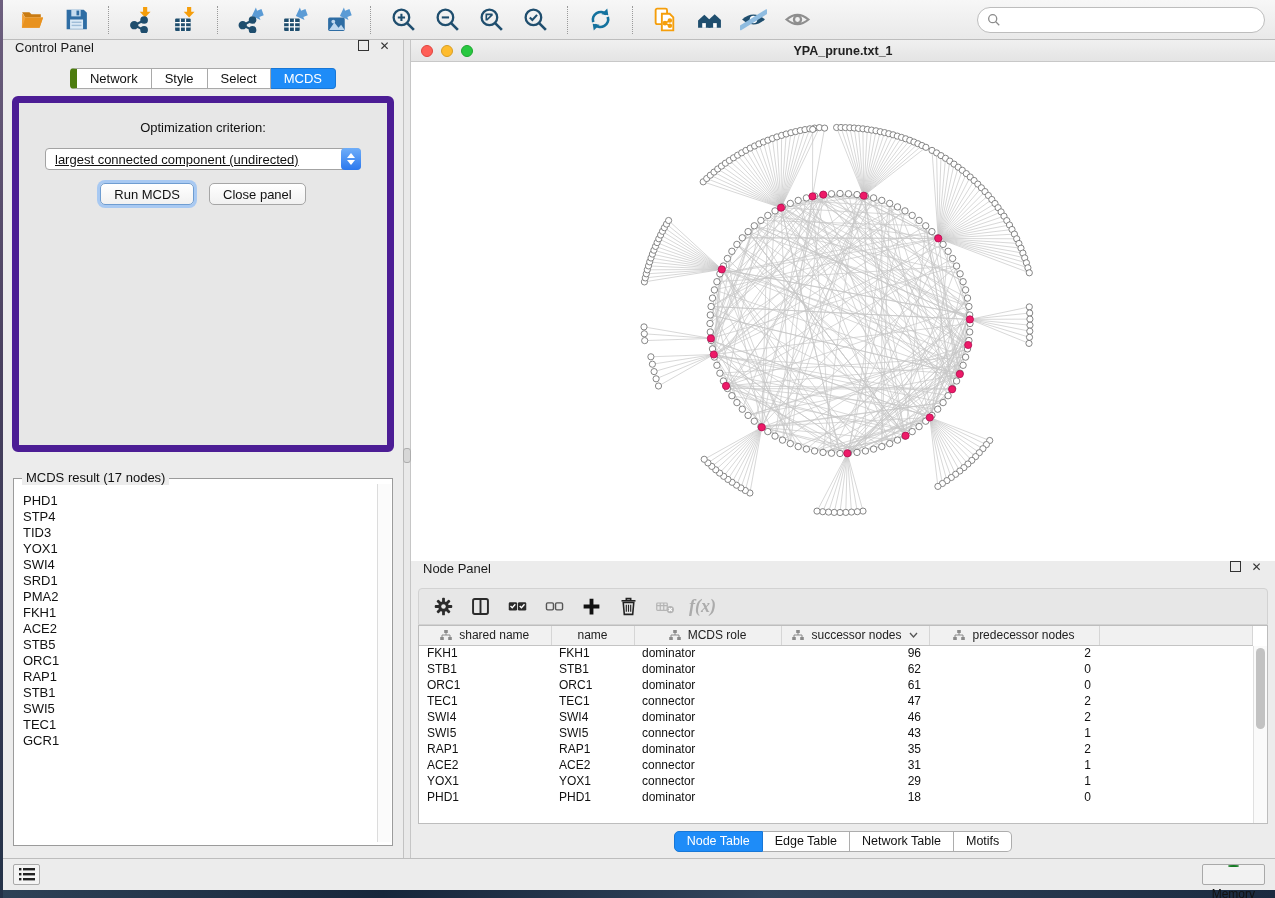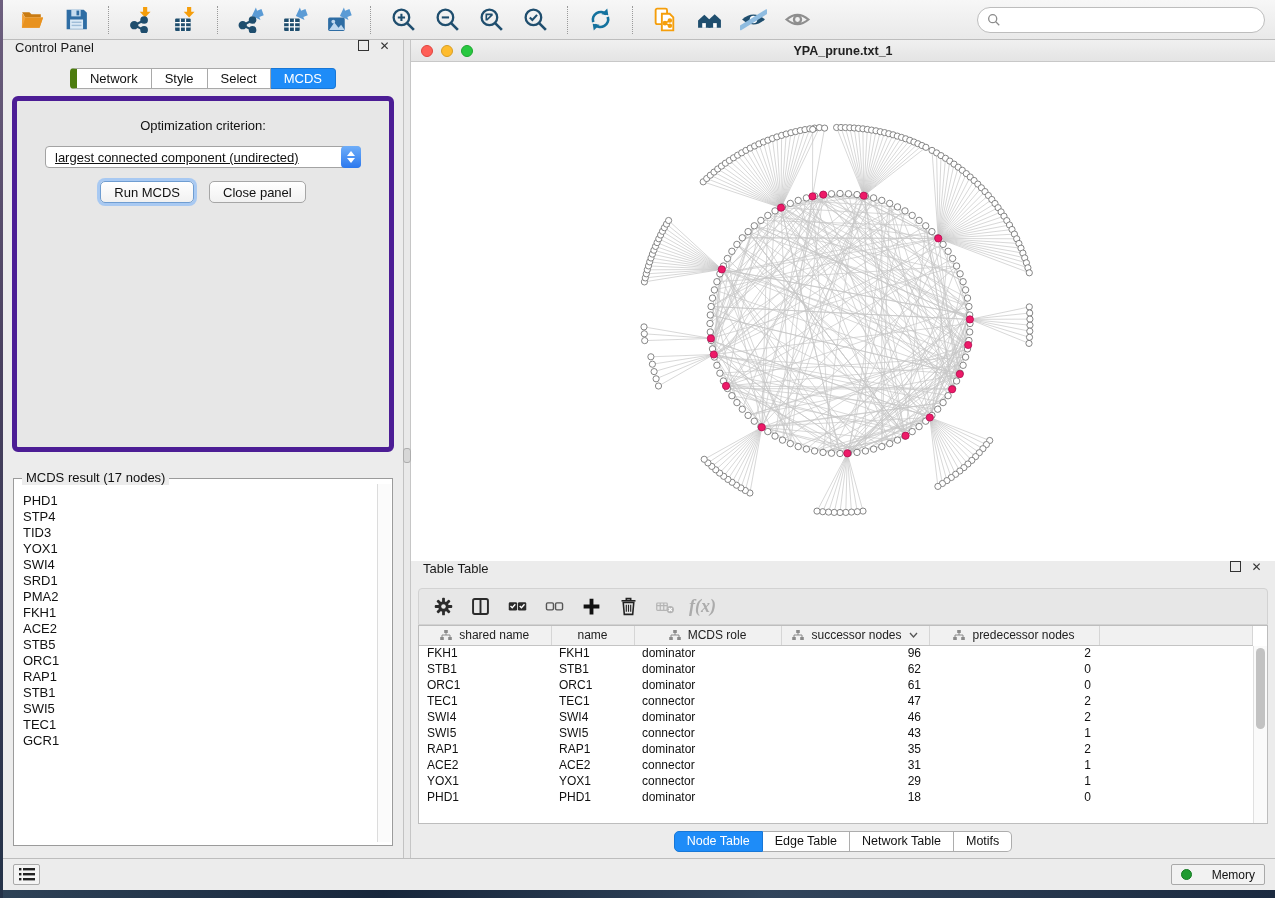--- a/index.html
+++ b/index.html
@@ -37,21 +37,21 @@
     color:#333; font-size:12px; line-height:13px; cursor:pointer; }
   .winbtn.float { border:1.5px solid #333; width:11px; height:11px; }
 
   .seg-tabs { display:flex; justify-content:center; margin-top:2px; }
   .seg { height:21px; padding:0 13px; font-size:13px; display:flex; align-items:center;
     background:#fff; border:1px solid #A9A9A9; border-left:none; cursor:pointer; color:#111; }
   .seg:first-child { border-left:7px solid #4d7c0f; border-radius:4px 0 0 4px; }
   .seg:last-child { border-radius:0 4px 4px 0; }
   .seg.active { background:#1E8CF8; border-color:#1877D6; color:#fff; }
 
-  .tab-body { margin:7px 9px 4px 9px; height:356px; background:#E7E7E7; border:5px solid #4c1d95;
+  .tab-body { margin:7px 9px 4px 9px; height:356px; background:#E7E7E7; border:7px solid #4c1d95;
     border-radius:6px; text-align:center; padding-top:17px; }
   .opt-label { font-size:13px; margin-bottom:13px; color:#111; }
   .combo { width:316px; height:22px; margin:0 auto; display:flex; align-items:center;
     background:#fff; border:1px solid #A3A3A3; border-radius:4px; cursor:pointer; }
   .combo .val { flex:1; text-align:left; padding-left:9px; font-size:13px; color:#111;
     white-space:nowrap; overflow:hidden;text-decoration:underline; }
   .combo .stepper { width:20px; height:22px; margin:-1px -1px -1px 0; border-radius:4px;
     background:linear-gradient(#6FAEF9,#2B78EE); display:flex; flex-direction:column;
     align-items:center; justify-content:center; gap:2px; }
   .combo .stepper i { width:0; height:0; border-left:4px solid transparent; border-right:4px solid transparent; }
@@ -120,21 +120,21 @@
   .ttab:first-child { border-left:1px solid #ADADAD; border-radius:5px 0 0 5px; }
   .ttab:last-child { border-radius:0 5px 5px 0; }
   .ttab.active { background:#1E8CF8; border-color:#1877D6; color:#fff; }
 
   
   .statusbar { height:32px; flex:0 0 32px; background:#ECECEC; border-top:1px solid #BDBDBD;
     display:flex; align-items:center; padding:0 10px; }
   .listbtn { width:27px; height:21px; background:#F4F4F4; border:1px solid #A9A9A9;
     border-radius:2px; display:flex; align-items:center; justify-content:center; cursor:pointer; }
   .membtn { margin-left:auto; height:21px; padding:0 9px; background:#F2F2F2; border:1px solid #A9A9A9;
-    border-radius:2px; display:flex; align-items:center; gap:20px; font-size:12px; color:#111; cursor:pointer; }
+    border-radius:2px; display:flex; align-items:center; gap:20px; font-size:12px; color:#111; cursor:pointer;flex-direction:column; }
   .memdot { width:11px; height:11px; border-radius:50%; background:#1F9A30; border:1px solid #157A23; }
 
   .treeicon { display:inline-block; }
   .chev { display:inline-block; width:9px; height:6px; }
 </style>
 </head>
 <body>
 
 <div class="desktop">
 <div class="window">
@@ -1058,21 +1058,21 @@
                   <circle cx="350.8" cy="364.8" r="3.6"></circle>
                   <circle cx="494.6" cy="373.2" r="3.6"></circle>
                   <circle cx="436.3" cy="390.8" r="3.6"></circle>
                 </g>
               </svg>
         </div>
       </div>
 
       <div class="table-panel">
         <div class="panel-head">
-          <span class="ttl">Table Table</span>
+          <span class="ttl">Node Panel</span>
           <span class="winbtns">
             <span class="winbtn float"></span>
             <span class="winbtn">✕</span>
           </span>
         </div>
         <div class="tp-toolbar">
           <button class="tpbtn">
             <svg viewBox="0 0 24 24">
               <g fill="#2b2b2b">
                     <rect x="10.4" y="2" width="3.2" height="20" rx="1"></rect>

